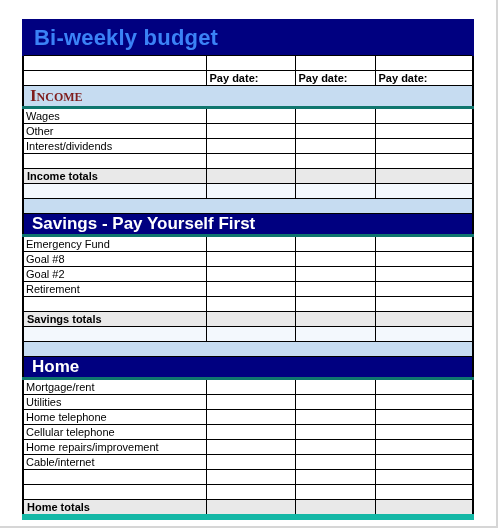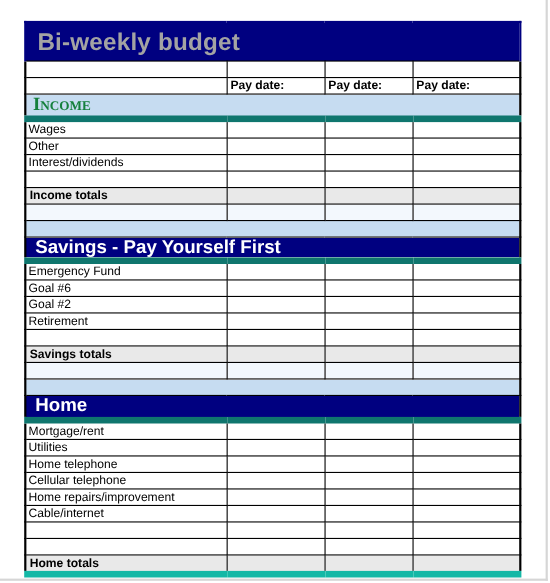--- a/index.html
+++ b/index.html
@@ -52,21 +52,21 @@
     box-sizing:border-box;
   }
   td.blank-cell{}
 
   
   tr.title-row{height:35px;}
   td.title-cell{
     background:#000080;
     border:2px solid #000080;
     border-bottom:1px solid #000;
-    color:#a3a3a3;
+    color:#3b82f6;
     font-size:22px;
     font-weight:bold;
     letter-spacing:.2px;
     padding-left:10px;
     line-height:34px;
   }
 
   
   tr.spacer-row{height:15px;padding-left:26px;}
   td.paydate{
@@ -80,21 +80,21 @@
   td.sec-light-cell{
     background:#c6dcf1;
     border-left:none;border-right:none;
     border-top:1px solid #000;
     border-bottom:none;
     font-family:"Liberation Serif", serif;
     font-size:17px;
     font-weight:bold;
     font-variant:small-caps;
     padding-left:6px;
-    color:#15803d;
+    color:#7f1d1d;
   }
 
   
   tr.sec-navy{height:22px;border-radius:8px;}
   td.sec-navy-cell{
     background:#000080;
     border:none;
     border-top:1px solid #000;
     color:#ffffff;
     font-size:17px;
@@ -113,21 +113,21 @@
   td.total-cell{background:#e9e9e9;}
 
   
   tr.gap-light{height:15px;}
   td.gap-light-cell{
     background:#c6dcf1;
     border:none;
   }
   td.gap-tint{background:#f3f8fd;}
   tr.last-row td{border-bottom:6px solid #14b8a6;}
-  tr.first-data td{border-top:6px solid #0f766e;}
+  tr.first-data td{border-top:3px solid #0f766e;}
 </style>
 </head>
 <body>
 
 <div id="page-frame">
   <div id="sheet-wrap">
     <table class="budget">
       <colgroup>
         <col class="c-label">
         <col class="c-pay">
@@ -195,21 +195,21 @@
           <tr class="r sec-navy">
             <td class="sec-navy-cell" colspan="4">Savings - Pay Yourself First</td>
           </tr>
           <tr class="r first-data">
             <td>Emergency Fund</td>
             <td></td>
             <td></td>
             <td></td>
           </tr>
           <tr class="r">
-            <td>Goal #6</td>
+            <td>Goal #8</td>
             <td></td>
             <td></td>
             <td></td>
           </tr>
           <tr class="r">
             <td>Goal #2</td>
             <td></td>
             <td></td>
             <td></td>
           </tr>

